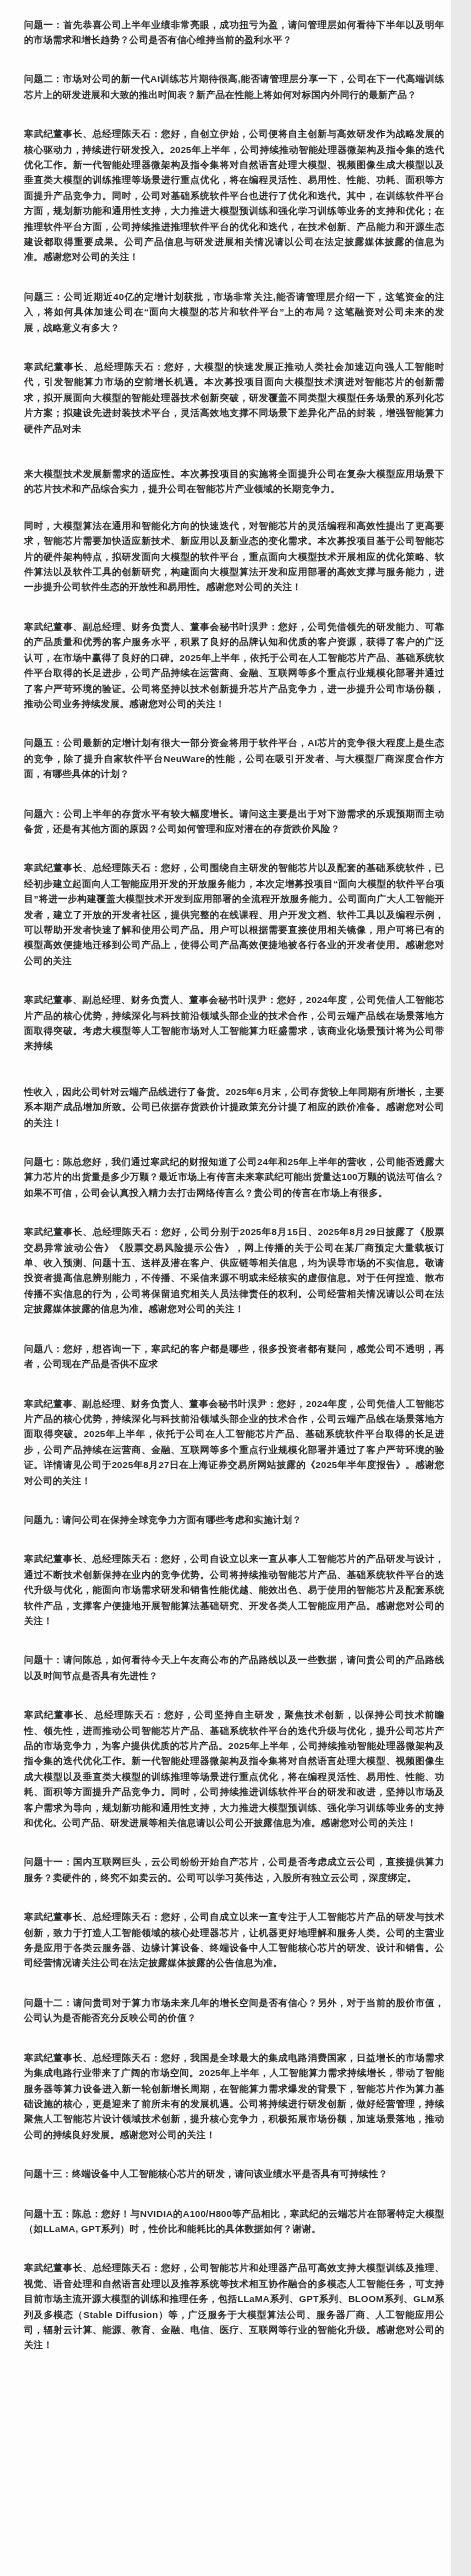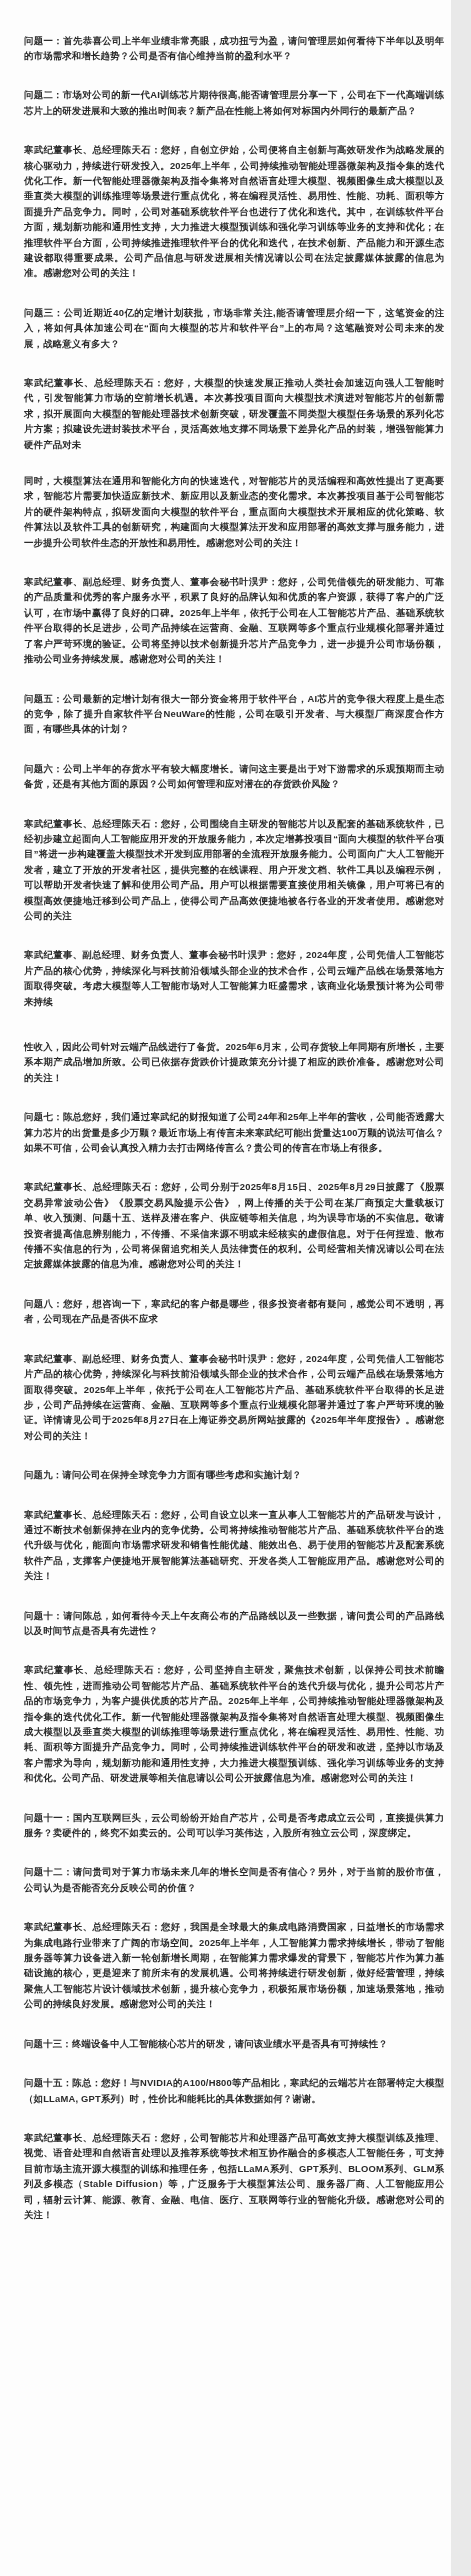--- a/index.html
+++ b/index.html
@@ -24,51 +24,53 @@
   .block {
     margin: 24px 0 0 0;
     font-size: 9.4px;
     line-height: 15.4px;
     letter-spacing: 0.2px;
     color: #2a2a2a;
     font-weight: 600;
     text-align: justify;
     word-break: break-all;
   }
-  .block:first-child { margin-top: 16px; }
+  .block:first-child { margin-top: 0; }
   .block.gap-stitch { margin-top: 30px; }
   .block.gap-para  { margin-top: 21px; }
   .lead { color: #2a2a2a; }
 </style>
 </head>
 <body>
 
 <div class="page">
   <div class="content" id="qa-container">
       <p class="block"><span class="lead">问题一：</span><span>首先恭喜公司上半年业绩非常亮眼，成功扭亏为盈，请问管理层如何看待下半年以及明年的市场需求和增长趋势？公司是否有信心维持当前的盈利水平？</span></p>
       <p class="block"><span class="lead">问题二：</span><span>市场对公司的新一代AI训练芯片期待很高,能否请管理层分享一下，公司在下一代高端训练芯片上的研发进展和大致的推出时间表？新产品在性能上将如何对标国内外同行的最新产品？</span></p>
       <p class="block"><span class="lead">寒武纪董事长、总经理陈天石：</span><span>您好，自创立伊始，公司便将自主创新与高效研发作为战略发展的核心驱动力，持续进行研发投入。2025年上半年，公司持续推动智能处理器微架构及指令集的迭代优化工作。新一代智能处理器微架构及指令集将对自然语言处理大模型、视频图像生成大模型以及垂直类大模型的训练推理等场景进行重点优化，将在编程灵活性、易用性、性能、功耗、面积等方面提升产品竞争力。同时，公司对基础系统软件平台也进行了优化和迭代。其中，在训练软件平台方面，规划新功能和通用性支持，大力推进大模型预训练和强化学习训练等业务的支持和优化；在推理软件平台方面，公司持续推进推理软件平台的优化和迭代，在技术创新、产品能力和开源生态建设都取得重要成果。公司产品信息与研发进展相关情况请以公司在法定披露媒体披露的信息为准。感谢您对公司的关注！</span></p>
       <p class="block"><span class="lead">问题三：</span><span>公司近期近40亿的定增计划获批，市场非常关注,能否请管理层介绍一下，这笔资金的注入，将如何具体加速公司在“面向大模型的芯片和软件平台”上的布局？这笔融资对公司未来的发展，战略意义有多大？</span></p>
       <p class="block"><span class="lead">寒武纪董事长、总经理陈天石：</span><span>您好，大模型的快速发展正推动人类社会加速迈向强人工智能时代，引发智能算力市场的空前增长机遇。本次募投项目面向大模型技术演进对智能芯片的创新需求，拟开展面向大模型的智能处理器技术创新突破，研发覆盖不同类型大模型任务场景的系列化芯片方案；拟建设先进封装技术平台，灵活高效地支撑不同场景下差异化产品的封装，增强智能算力硬件产品对未</span></p>
+      <p class="block gap-stitch"><span>来大模型技术发展新需求的适应性。本次募投项目的实施将全面提升公司在复杂大模型应用场景下的芯片技术和产品综合实力，提升公司在智能芯片产业领域的长期竞争力。</span></p>
       <p class="block gap-para"><span>同时，大模型算法在通用和智能化方向的快速迭代，对智能芯片的灵活编程和高效性提出了更高要求，智能芯片需要加快适应新技术、新应用以及新业态的变化需求。本次募投项目基于公司智能芯片的硬件架构特点，拟研发面向大模型的软件平台，重点面向大模型技术开展相应的优化策略、软件算法以及软件工具的创新研究，构建面向大模型算法开发和应用部署的高效支撑与服务能力，进一步提升公司软件生态的开放性和易用性。感谢您对公司的关注！</span></p>
       <p class="block"><span class="lead">寒武纪董事、副总经理、财务负责人、董事会秘书叶淏尹：</span><span>您好，公司凭借领先的研发能力、可靠的产品质量和优秀的客户服务水平，积累了良好的品牌认知和优质的客户资源，获得了客户的广泛认可，在市场中赢得了良好的口碑。2025年上半年，依托于公司在人工智能芯片产品、基础系统软件平台取得的长足进步，公司产品持续在运营商、金融、互联网等多个重点行业规模化部署并通过了客户严苛环境的验证。公司将坚持以技术创新提升芯片产品竞争力，进一步提升公司市场份额，推动公司业务持续发展。感谢您对公司的关注！</span></p>
       <p class="block"><span class="lead">问题五：</span><span>公司最新的定增计划有很大一部分资金将用于软件平台，AI芯片的竞争很大程度上是生态的竞争，除了提升自家软件平台NeuWare的性能，公司在吸引开发者、与大模型厂商深度合作方面，有哪些具体的计划？</span></p>
       <p class="block"><span class="lead">问题六：</span><span>公司上半年的存货水平有较大幅度增长。请问这主要是出于对下游需求的乐观预期而主动备货，还是有其他方面的原因？公司如何管理和应对潜在的存货跌价风险？</span></p>
       <p class="block"><span class="lead">寒武纪董事长、总经理陈天石：</span><span>您好，公司围绕自主研发的智能芯片以及配套的基础系统软件，已经初步建立起面向人工智能应用开发的开放服务能力，本次定增募投项目“面向大模型的软件平台项目”将进一步构建覆盖大模型技术开发到应用部署的全流程开放服务能力。公司面向广大人工智能开发者，建立了开放的开发者社区，提供完整的在线课程、用户开发文档、软件工具以及编程示例，可以帮助开发者快速了解和使用公司产品。用户可以根据需要直接使用相关镜像，用户可将已有的模型高效便捷地迁移到公司产品上，使得公司产品高效便捷地被各行各业的开发者使用。感谢您对公司的关注</span></p>
       <p class="block"><span class="lead">寒武纪董事、副总经理、财务负责人、董事会秘书叶淏尹：</span><span>您好，2024年度，公司凭借人工智能芯片产品的核心优势，持续深化与科技前沿领域头部企业的技术合作，公司云端产品线在场景落地方面取得突破。考虑大模型等人工智能市场对人工智能算力旺盛需求，该商业化场景预计将为公司带来持续</span></p>
       <p class="block gap-stitch"><span>性收入，因此公司针对云端产品线进行了备货。2025年6月末，公司存货较上年同期有所增长，主要系本期产成品增加所致。公司已依据存货跌价计提政策充分计提了相应的跌价准备。感谢您对公司的关注！</span></p>
       <p class="block"><span class="lead">问题七：</span><span>陈总您好，我们通过寒武纪的财报知道了公司24年和25年上半年的营收，公司能否透露大算力芯片的出货量是多少万颗？最近市场上有传言未来寒武纪可能出货量达100万颗的说法可信么？如果不可信，公司会认真投入精力去打击网络传言么？贵公司的传言在市场上有很多。</span></p>
       <p class="block"><span class="lead">寒武纪董事长、总经理陈天石：</span><span>您好，公司分别于2025年8月15日、2025年8月29日披露了《股票交易异常波动公告》《股票交易风险提示公告》，网上传播的关于公司在某厂商预定大量载板订单、收入预测、问题十五、送样及潜在客户、供应链等相关信息，均为误导市场的不实信息。敬请投资者提高信息辨别能力，不传播、不采信来源不明或未经核实的虚假信息。对于任何捏造、散布传播不实信息的行为，公司将保留追究相关人员法律责任的权利。公司经营相关情况请以公司在法定披露媒体披露的信息为准。感谢您对公司的关注！</span></p>
       <p class="block"><span class="lead">问题八：</span><span>您好，想咨询一下，寒武纪的客户都是哪些，很多投资者都有疑问，感觉公司不透明，再者，公司现在产品是否供不应求</span></p>
       <p class="block"><span class="lead">寒武纪董事、副总经理、财务负责人、董事会秘书叶淏尹：</span><span>您好，2024年度，公司凭借人工智能芯片产品的核心优势，持续深化与科技前沿领域头部企业的技术合作，公司云端产品线在场景落地方面取得突破。2025年上半年，依托于公司在人工智能芯片产品、基础系统软件平台取得的长足进步，公司产品持续在运营商、金融、互联网等多个重点行业规模化部署并通过了客户严苛环境的验证。详情请见公司于2025年8月27日在上海证券交易所网站披露的《2025年半年度报告》。感谢您对公司的关注！</span></p>
       <p class="block"><span class="lead">问题九：</span><span>请问公司在保持全球竞争力方面有哪些考虑和实施计划？</span></p>
       <p class="block"><span class="lead">寒武纪董事长、总经理陈天石：</span><span>您好，公司自设立以来一直从事人工智能芯片的产品研发与设计，通过不断技术创新保持在业内的竞争优势。公司将持续推动智能芯片产品、基础系统软件平台的迭代升级与优化，能面向市场需求研发和销售性能优越、能效出色、易于使用的智能芯片及配套系统软件产品，支撑客户便捷地开展智能算法基础研究、开发各类人工智能应用产品。感谢您对公司的关注！</span></p>
       <p class="block"><span class="lead">问题十：</span><span>请问陈总，如何看待今天上午友商公布的产品路线以及一些数据，请问贵公司的产品路线以及时间节点是否具有先进性？</span></p>
       <p class="block"><span class="lead">寒武纪董事长、总经理陈天石：</span><span>您好，公司坚持自主研发，聚焦技术创新，以保持公司技术前瞻性、领先性，进而推动公司智能芯片产品、基础系统软件平台的迭代升级与优化，提升公司芯片产品的市场竞争力，为客户提供优质的芯片产品。2025年上半年，公司持续推动智能处理器微架构及指令集的迭代优化工作。新一代智能处理器微架构及指令集将对自然语言处理大模型、视频图像生成大模型以及垂直类大模型的训练推理等场景进行重点优化，将在编程灵活性、易用性、性能、功耗、面积等方面提升产品竞争力。同时，公司持续推进训练软件平台的研发和改进，坚持以市场及客户需求为导向，规划新功能和通用性支持，大力推进大模型预训练、强化学习训练等业务的支持和优化。公司产品、研发进展等相关信息请以公司公开披露信息为准。感谢您对公司的关注！</span></p>
       <p class="block"><span class="lead">问题十一：</span><span>国内互联网巨头，云公司纷纷开始自产芯片，公司是否考虑成立云公司，直接提供算力服务？卖硬件的，终究不如卖云的。公司可以学习英伟达，入股所有独立云公司，深度绑定。</span></p>
+      <p class="block"><span class="lead">寒武纪董事长、总经理陈天石：</span><span>您好，公司自成立以来一直专注于人工智能芯片产品的研发与技术创新，致力于打造人工智能领域的核心处理器芯片，让机器更好地理解和服务人类。公司的主营业务是应用于各类云服务器、边缘计算设备、终端设备中人工智能核心芯片的研发、设计和销售。公司经营情况请关注公司在法定披露媒体披露的公告信息为准。</span></p>
       <p class="block"><span class="lead">问题十二：</span><span>请问贵司对于算力市场未来几年的增长空间是否有信心？另外，对于当前的股价市值，公司认为是否能否充分反映公司的价值？</span></p>
       <p class="block"><span class="lead">寒武纪董事长、总经理陈天石：</span><span>您好，我国是全球最大的集成电路消费国家，日益增长的市场需求为集成电路行业带来了广阔的市场空间。2025年上半年，人工智能算力需求持续增长，带动了智能服务器等算力设备进入新一轮创新增长周期，在智能算力需求爆发的背景下，智能芯片作为算力基础设施的核心，更是迎来了前所未有的发展机遇。公司将持续进行研发创新，做好经营管理，持续聚焦人工智能芯片设计领域技术创新，提升核心竞争力，积极拓展市场份额，加速场景落地，推动公司的持续良好发展。感谢您对公司的关注！</span></p>
       <p class="block"><span class="lead">问题十三：</span><span>终端设备中人工智能核心芯片的研发，请问该业绩水平是否具有可持续性？</span></p>
       <p class="block"><span class="lead">问题十五：</span><span>陈总：您好！与NVIDIA的A100/H800等产品相比，寒武纪的云端芯片在部署特定大模型（如LLaMA, GPT系列）时，性价比和能耗比的具体数据如何？谢谢。</span></p>
       <p class="block"><span class="lead">寒武纪董事长、总经理陈天石：</span><span>您好，公司智能芯片和处理器产品可高效支持大模型训练及推理、视觉、语音处理和自然语言处理以及推荐系统等技术相互协作融合的多模态人工智能任务，可支持目前市场主流开源大模型的训练和推理任务，包括LLaMA系列、GPT系列、BLOOM系列、GLM系列及多模态（Stable Diffusion）等，广泛服务于大模型算法公司、服务器厂商、人工智能应用公司，辐射云计算、能源、教育、金融、电信、医疗、互联网等行业的智能化升级。感谢您对公司的关注！</span></p>
     </div>
 </div>
 
 
 </body></html>

